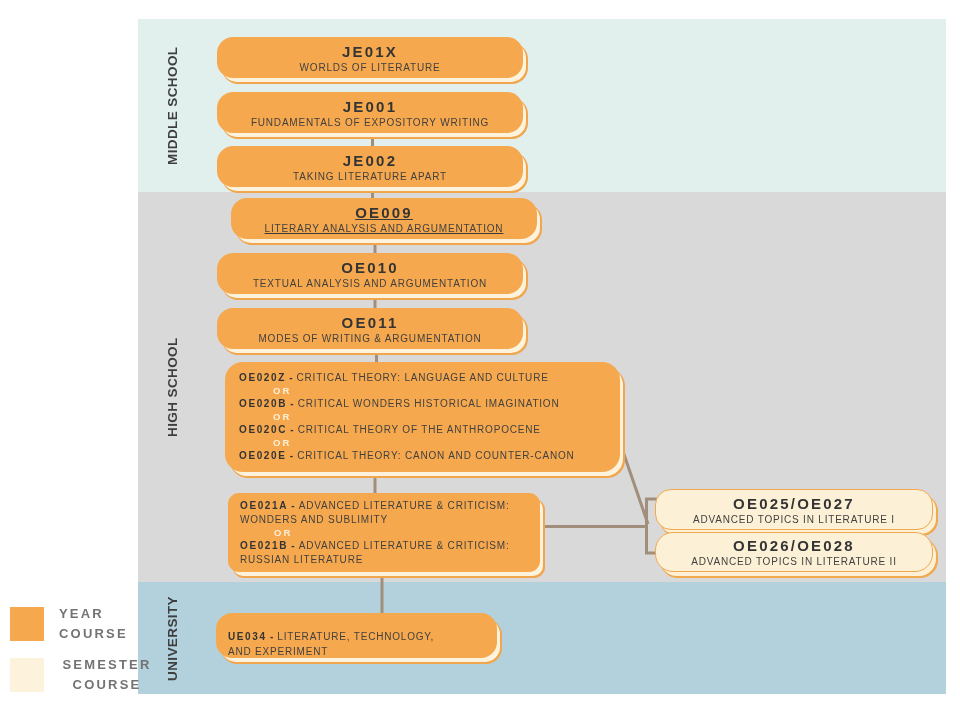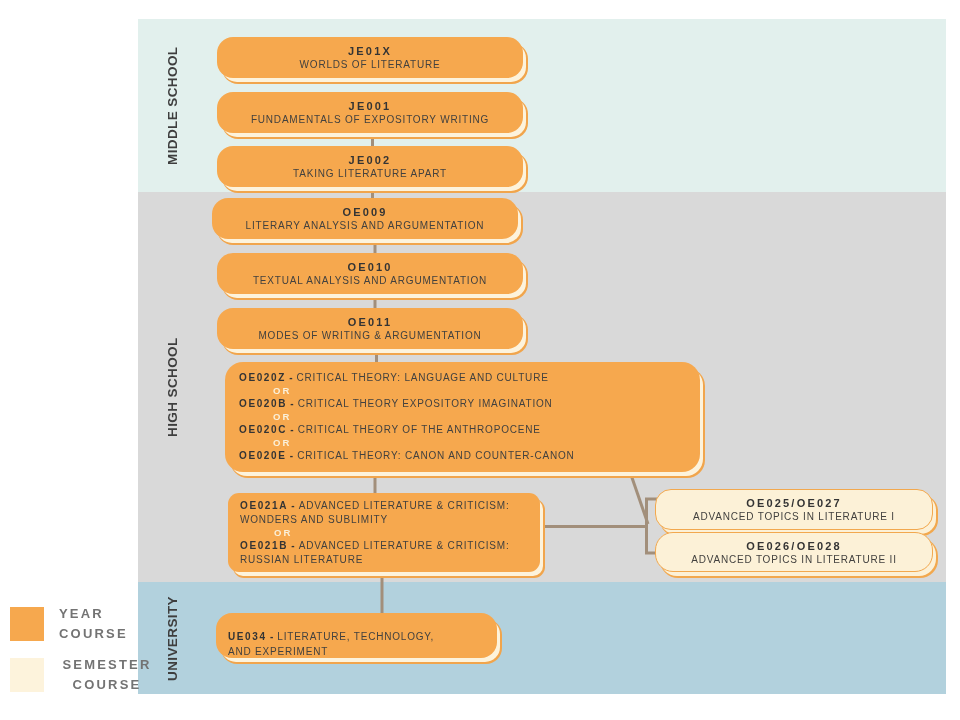--- a/index.html
+++ b/index.html
@@ -33,31 +33,31 @@
     box-sizing:border-box; color:#3B3B3B;
   }
   .course.sem {
     background:#FCF1D7; border:1.5px solid #F2A84E;
     box-shadow: 4px 5px 0 -1px #FCF1D7, 5px 6px 0 0 #F2A84E;
   }
   .centered {
     display:flex; flex-direction:column; align-items:center; justify-content:center;
     text-align:center; gap:2px;
   }
-  .code  { font-weight:700; font-size:11px; letter-spacing:2.2px; color:#343434; }
+  .code  { font-weight:700; font-size:15px; letter-spacing:2.2px; color:#343434; }
   .ttl   { font-size:10px; letter-spacing:.8px; color:#42413F; }
   .options { display:flex; flex-direction:column; justify-content:center; }
   .opt   { font-size:10px; letter-spacing:.6px; color:#42413F; line-height:14px; }
   .opt .code { font-size:10px; letter-spacing:1.6px; }
   .opt .dash { font-weight:700; color:#343434; }
   .or {
     color:#FBF0D9; font-weight:600; font-size:9.5px; letter-spacing:2px;
     margin-left:34px; line-height:12px;
   }
-  #box-oe020 { left:225px; top:362px; width:475px; height:110px; padding:8px 6px 8px 14px; border-radius:18px; }
+  #box-oe020 { left:225px; top:362px; width:395px; height:110px; padding:8px 6px 8px 14px; border-radius:18px; }
   #box-oe021 { left:228px; top:493px; width:312px; height:79px;  padding:6px 4px 6px 12px;border-radius:11px; }
   #box-ue034 { left:216px; top:613px; width:281px; height:45px;  padding:22px 37px 6px 12px; }
   #box-ue034 .opt { line-height:15px; }
 
   
   .legend { position:absolute; left:10px; top:604px; width:150px; }
   .legend-item { position:absolute; left:0; display:flex; align-items:center; gap:15px; }
   .legend-item-year { top:0; }
   .legend-item-semester { top:51px;text-align:center; }
   .swatch { width:34px; height:34px; flex:0 0 34px; }
@@ -106,21 +106,21 @@
   <div class="course centered" style="left:217px; top:92px;  width:306px; height:41px;">
     <div class="code">JE001</div>
     <div class="ttl">FUNDAMENTALS OF EXPOSITORY WRITING</div>
   </div>
 
   <div class="course centered" style="left:217px; top:146px; width:306px; height:41px;">
     <div class="code">JE002</div>
     <div class="ttl">TAKING LITERATURE APART</div>
   </div>
 
-  <div class="course centered" style="left:212px; top:198px; width:306px; height:41px;">
+  <div class="course centered" style="left:231px; top:198px; width:306px; height:41px;text-decoration:underline;">
     <div class="code">OE009</div>
     <div class="ttl">LITERARY ANALYSIS AND ARGUMENTATION</div>
   </div>
 
   <div class="course centered" style="left:217px; top:253px; width:306px; height:41px;">
     <div class="code">OE010</div>
     <div class="ttl">TEXTUAL ANALYSIS AND ARGUMENTATION</div>
   </div>
 
   <div class="course centered" style="left:217px; top:308px; width:306px; height:41px;">
@@ -131,21 +131,21 @@
   <div class="course options" id="box-oe020">
     <div class="opt">
       <span class="code">OE020Z</span>
       <span class="dash">-</span>
       <span class="ttl">CRITICAL THEORY: LANGUAGE AND CULTURE</span>
     </div>
     <div class="or">OR</div>
     <div class="opt">
       <span class="code">OE020B</span>
       <span class="dash">-</span>
-      <span class="ttl">CRITICAL THEORY EXPOSITORY IMAGINATION</span>
+      <span class="ttl">CRITICAL WONDERS HISTORICAL IMAGINATION</span>
     </div>
     <div class="or">OR</div>
     <div class="opt">
       <span class="code">OE020C</span>
       <span class="dash">-</span>
       <span class="ttl">CRITICAL THEORY OF THE ANTHROPOCENE</span>
     </div>
     <div class="or">OR</div>
     <div class="opt">
       <span class="code">OE020E</span>

